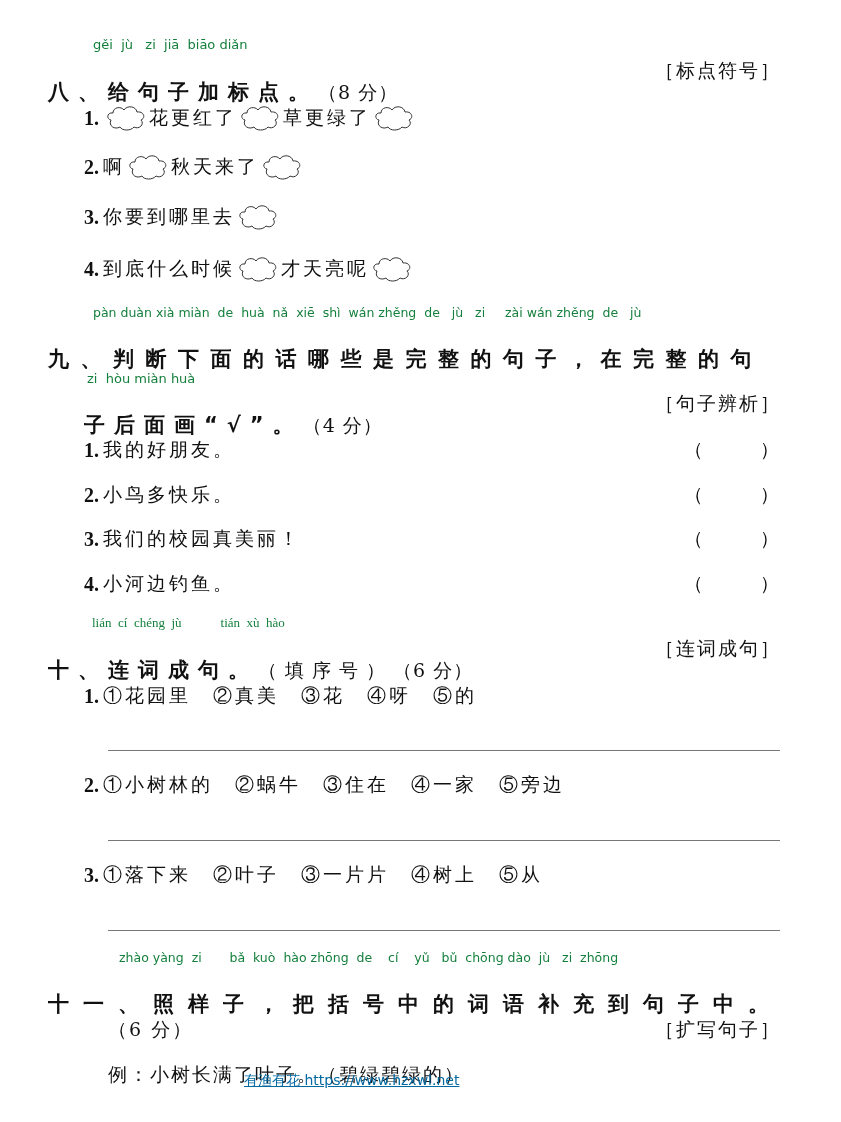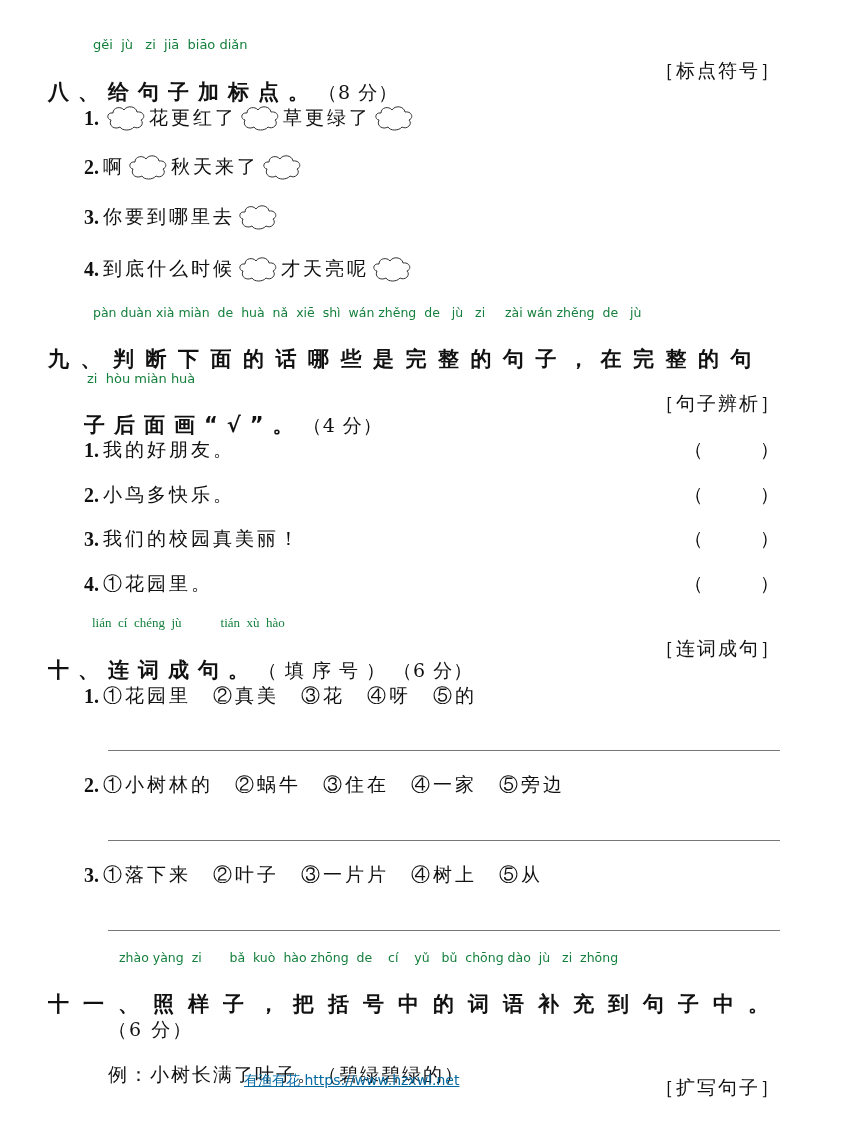--- a/index.html
+++ b/index.html
@@ -78,35 +78,35 @@
 
 <div class="line-item" style="top:437px;"><span class="num">1.</span><span>我的好朋友。</span></div>
 <div class="paren" style="left:684px; top:437px;">（　　　）</div>
 
 <div class="line-item" style="top:482px;"><span class="num">2.</span><span>小鸟多快乐。</span></div>
 <div class="paren" style="left:684px; top:482px;">（　　　）</div>
 
 <div class="line-item" style="top:526px;"><span class="num">3.</span><span>我们的校园真美丽！</span></div>
 <div class="paren" style="left:684px; top:526px;">（　　　）</div>
 
-<div class="line-item" style="top:571px;"><span class="num">4.</span><span>①花园里。</span></div>
+<div class="line-item" style="top:571px;"><span class="num">4.</span><span>小河边钓鱼。</span></div>
 <div class="paren" style="left:684px; top:571px;">（　　　）</div>
 
 <div class="pinyin" style="left:92px; top:615px;font-family:Liberation Serif, serif;">lián  cí  chéng  jù            tián  xù  hào</div>
 <div class="heading" style="left:48px; top:636px;"><span>十、连词成句。</span><span class="pts" style="letter-spacing:8px;">（填序号）</span><span class="pts">（6 分）</span></div>
 <div class="tag" style="top:636px;">［连词成句］</div>
 
 <div class="line-item" style="top:683px;"><span class="num">1.</span><span>①花园里　②真美　③花　④呀　⑤的</span></div>
 <div class="answer-line" style="top:750px;"></div>
 
 <div class="line-item" style="top:772px;"><span class="num">2.</span><span>①小树林的　②蜗牛　③住在　④一家　⑤旁边</span></div>
 <div class="answer-line" style="top:840px;"></div>
 
 <div class="line-item" style="top:862px;"><span class="num">3.</span><span>①落下来　②叶子　③一片片　④树上　⑤从</span></div>
 <div class="answer-line" style="top:930px;"></div>
 
 <div class="pinyin" style="left:119px; top:950px; font-size:12.5px;">zhào yàng  zi       bǎ  kuò  hào zhōng  de    cí    yǔ   bǔ  chōng dào  jù   zi  zhōng</div>
 <div class="heading" style="left:48px; top:970px; letter-spacing:14px;">十一、照样子，把括号中的词语补充到句子中。</div>
 <div class="abs" style="left:108px; top:1017px; font-size:19px; letter-spacing:2px;">（6 分）</div>
-<div class="tag" style="top:1075px;">［扩写句子］</div>
+<div class="tag" style="top:1017px;">［扩写句子］</div>
 <div class="abs" style="left:108px; top:1062px; font-size:19px; letter-spacing:2px; white-space:pre;">例：小树长满了叶子。（碧绿碧绿的）</div>
 
 <div class="watermark" style="left:244px; top:1072px;">有渔有花 https://www.hzxwl.net</div>
 
 </body></html>

